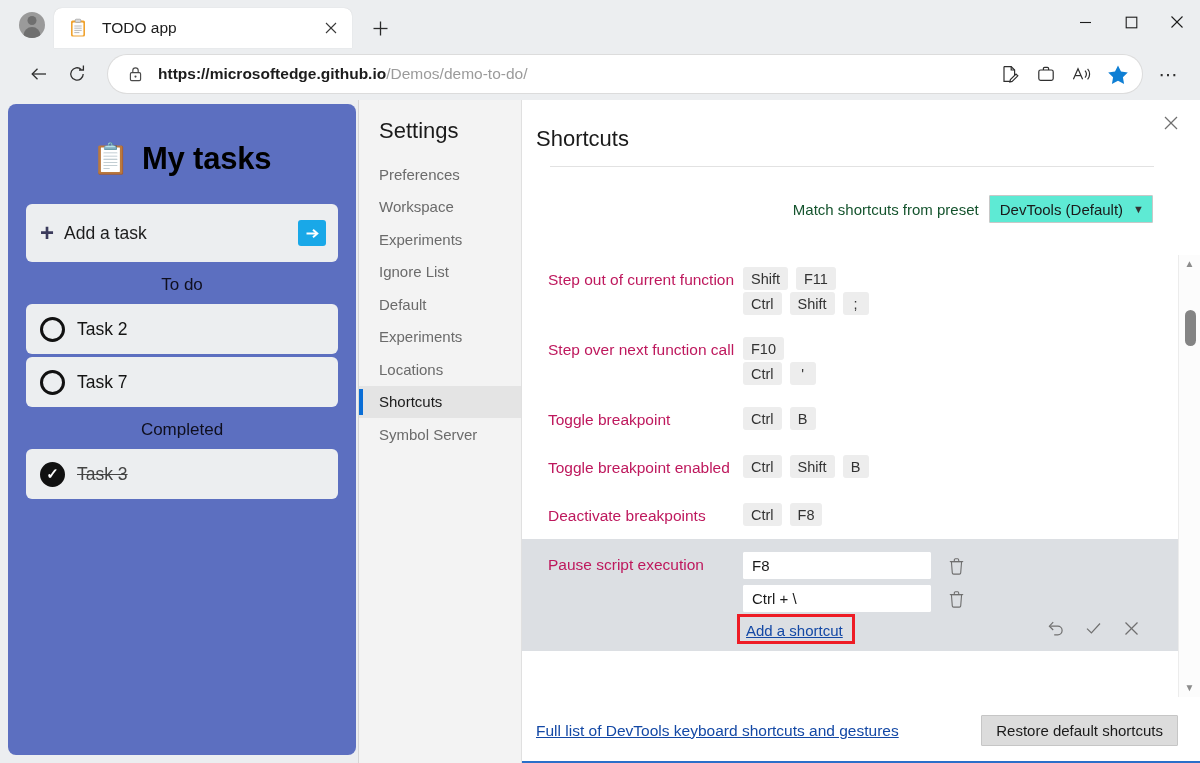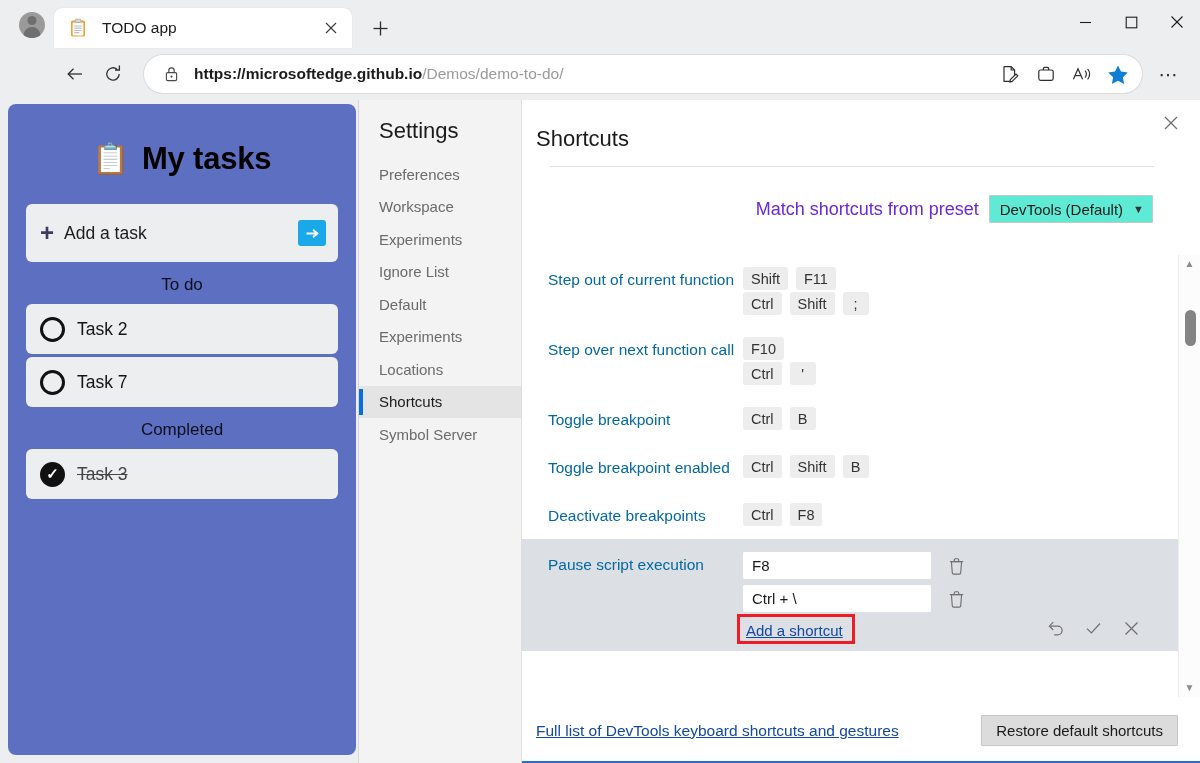--- a/index.html
+++ b/index.html
@@ -50,21 +50,21 @@
     width: 36px; height: 34px; display: flex; align-items: center; justify-content: center;
     margin-left: 10px; margin-bottom: 3px; border-radius: 5px; cursor: pointer; color: #2b2b2b;
   }
 
   .win-controls { position: absolute; right: 0; top: 0; display: flex; height: 44px; }
   .win-btn {
     width: 46px; height: 44px; display: flex; align-items: center; justify-content: center;
     cursor: pointer; color: #1d1d1d;
   }
 
-  .toolbar { height: 52px; display: flex; align-items: center; padding: 0 8px; margin-left: 36px; }
+  .toolbar { height: 52px; display: flex; align-items: center; padding: 0 8px; }
   .nav-btn {
     width: 38px; height: 38px; display: flex; align-items: center; justify-content: center;
     border-radius: 5px; cursor: pointer; color: #2f2f2f; flex: 0 0 38px;
   }
   .nav-btn.first { margin-left: 12px; }
   .omnibox {
     flex: 1; height: 38px; background: #fff; border-radius: 19px; display: flex;
     align-items: center; margin: 0 8px 0 12px; padding: 0 6px 0 16px;
     box-shadow: 0 0 0 1px #dcdcdc;
   }
@@ -161,39 +161,39 @@
   .panel-close {
     position: absolute; right: 14px; top: 8px; width: 30px; height: 30px;
     display: flex; align-items: center; justify-content: center; cursor: pointer; color: #707070;
   }
   .panel-rule { height: 1px; background: #e2e2e2; margin: 14px 16px 0 14px; }
 
   .preset-row {
     display: flex; align-items: center; justify-content: flex-end; gap: 10px;
     padding: 28px 47px 0 0;
   }
-  .preset-label { font-size: 18px; color: #6d28d9; }
+  .preset-label { font-size: 15px; color: #14532d; }
   .preset-select {
     height: 28px; min-width: 160px; border: 1px solid #c8c8c8; background: #5eead4;
     display: flex; align-items: center; justify-content: space-between; gap: 10px;
     padding: 0 8px 0 10px; font-size: 15px; color: #1a1a1a; cursor: pointer; border-radius: 1px;
   }
   .caret { font-size: 11px; color: #333; }
 
   .shortcut-list {
     position: absolute; left: 0; right: 0; top: 155px; bottom: 66px;
     overflow: hidden;
   }
   .sc-scrollarea { position: absolute; left: 0; right: 22px; top: 0; bottom: 0; }
 
   .sc-row {
     display: flex; align-items: flex-start; padding: 12px 0 10px 26px; min-height: 48px;
   }
   .sc-name {
-    width: 195px; flex: 0 0 195px; font-size: 15.5px; color: #0369a1; line-height: 21px;
+    width: 195px; flex: 0 0 195px; font-size: 15.5px; color: #be185d; line-height: 21px;
     padding-top: 2px;
   }
   .sc-keys { flex: 1; display: flex; flex-direction: column; gap: 2px; }
   .sc-combo { display: flex; gap: 8px; align-items: center; }
   .keycap {
     min-width: 26px; height: 23px; background: #ededed; border-radius: 3px;
     display: flex; align-items: center; justify-content: center; padding: 0 8px;
     font-size: 14.5px; color: #333;
   }
 

